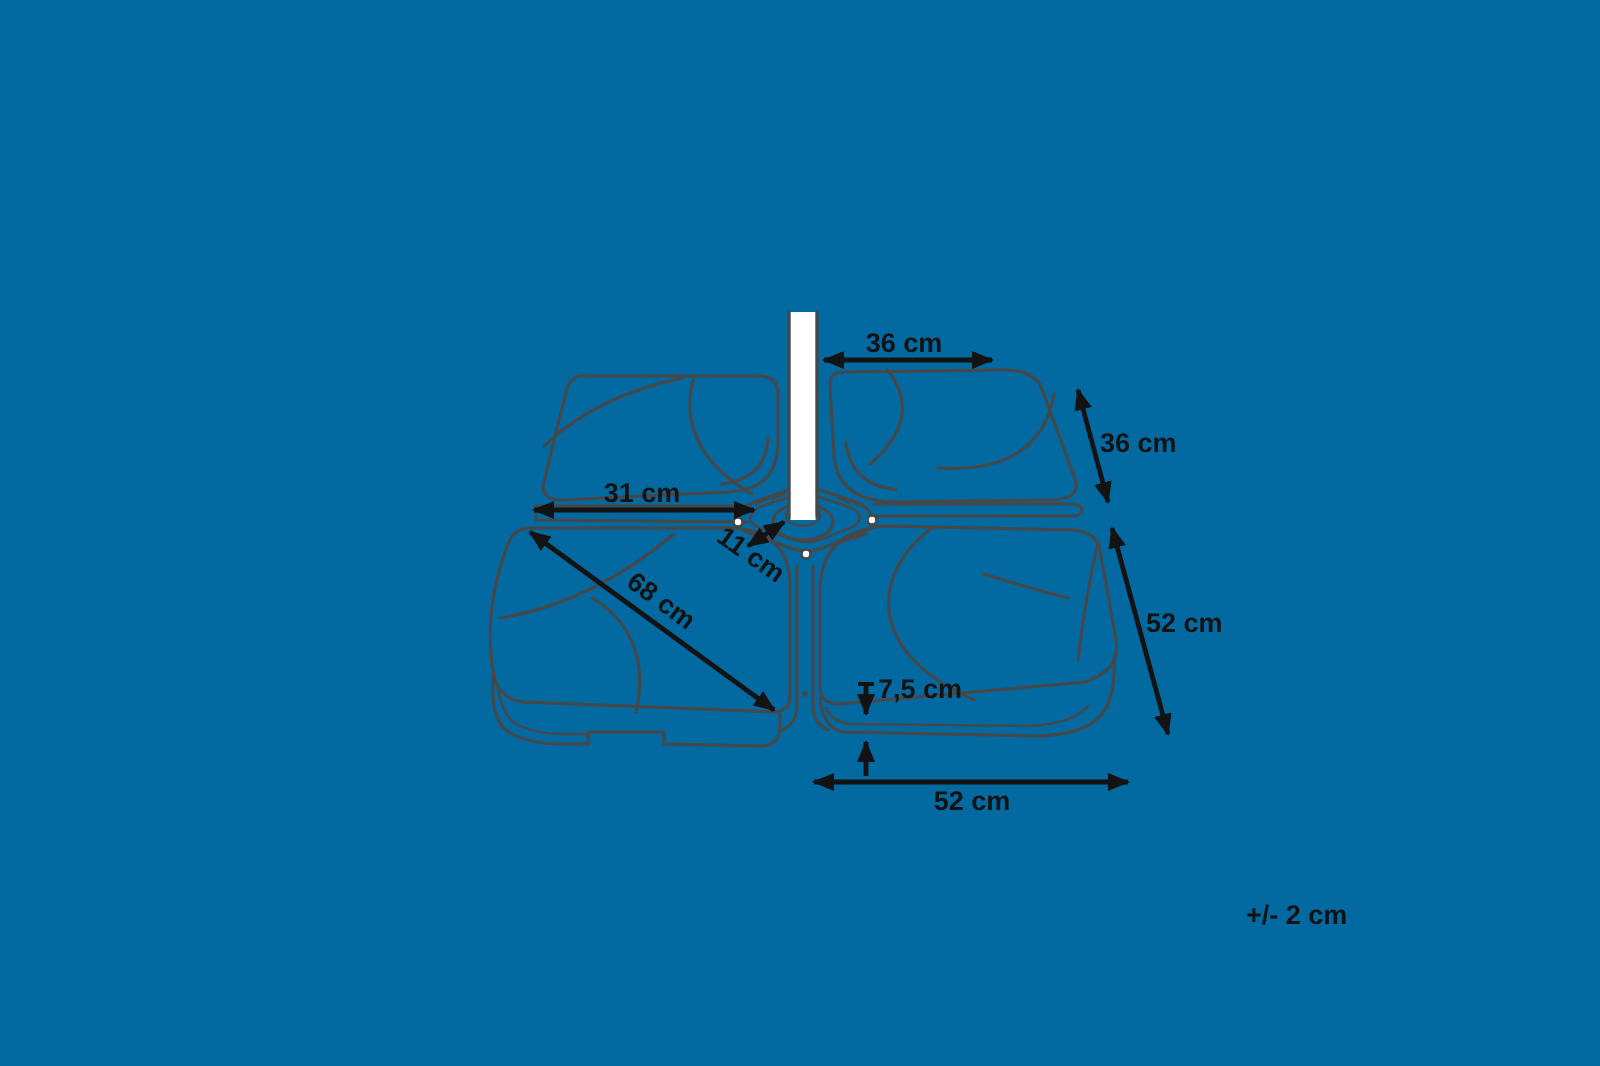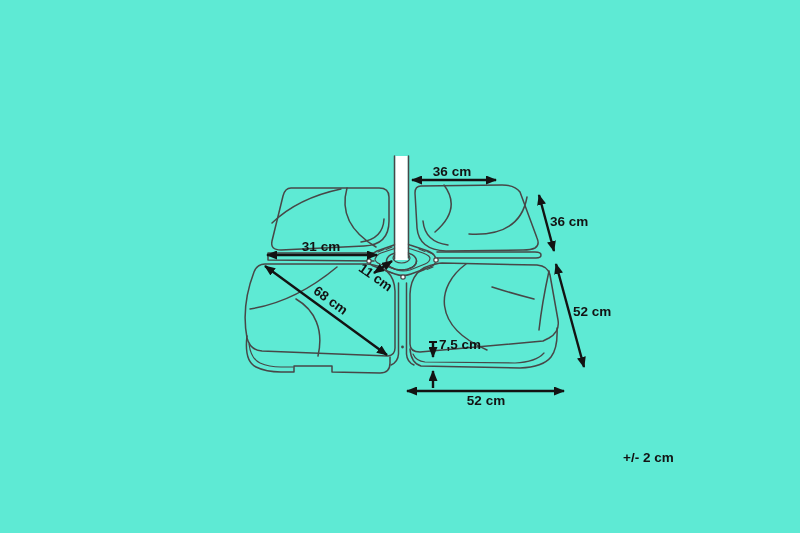--- a/index.html
+++ b/index.html
@@ -1,16 +1,16 @@
 <!DOCTYPE html>
 <html><head>
 <meta charset="utf-8">
 <style>
   html,body{margin:0;padding:0;background:#ffffff;}
-  .stage{position:relative;width:800px;height:533px;background:#5eead4;overflow:hidden;
+  .stage{position:relative;width:800px;height:533px;background:#0369a1;overflow:hidden;
          font-family:"Liberation Sans",sans-serif;}
   svg{position:absolute;left:0;top:0;display:block;}
   .drawing{stroke:#474747;fill:none;stroke-width:1.5;stroke-linecap:round;stroke-linejoin:round;}
   .drawing .thin{stroke-width:1.2;}
   .dims line,.dims path.arrow{stroke:#131313;stroke-width:2.4;fill:none;stroke-linecap:butt;}
   .dims path.bar{stroke:#131313;stroke-width:2;fill:none;}
   .dims text{fill:#131313;font-weight:bold;font-size:13.5px;stroke:none;
              font-family:"Liberation Sans",sans-serif;}
 </style>
 </head>

